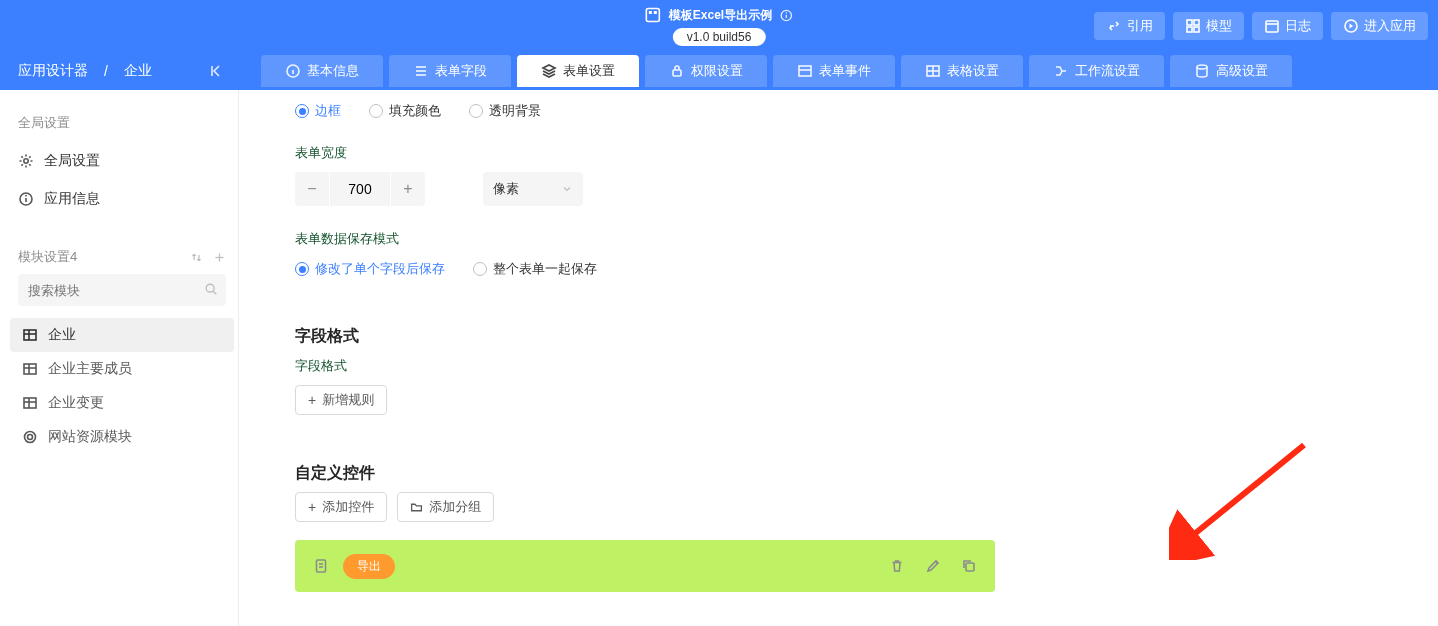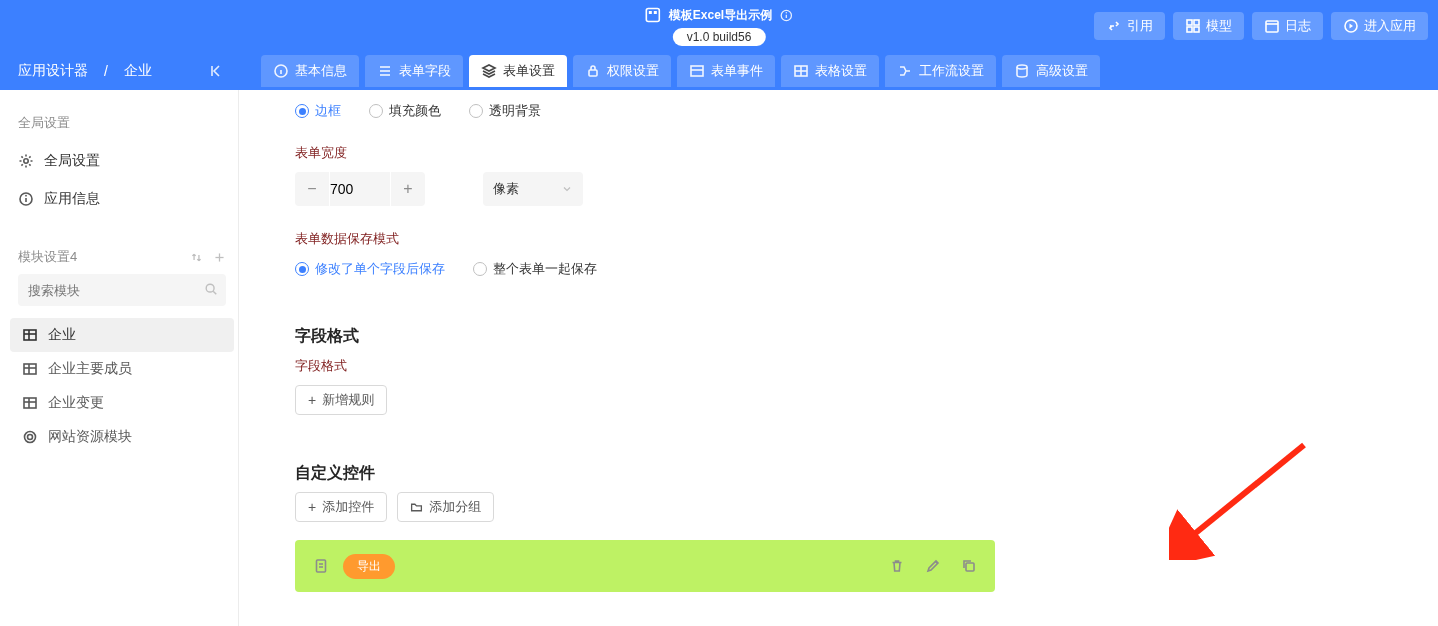--- a/index.html
+++ b/index.html
@@ -14,21 +14,21 @@
     .title-center { position:absolute; left:50%; transform:translateX(-50%); text-align:center; display:flex; flex-direction:column; align-items:center; gap:4px; }
     .title-line1 { display:flex; align-items:center; gap:8px; font-size:12px; font-weight:600;justify-content:center; }
     .title-version { background:#fff; color:#333; font-size:12px; padding:2px 14px; border-radius:12px; }
     .top-actions { margin-left:auto; display:flex; gap:8px; align-items:center; }
     .top-btn { background:rgba(255,255,255,.22); border:none; color:#fff; font-size:13px; padding:5px 12px; border-radius:4px; cursor:pointer; display:inline-flex; align-items:center; gap:5px; }
 
     .top-row2 { height:38px; display:flex; align-items:center; padding-left:18px; gap:12px; }
     .breadcrumb { color:#fff; font-size:14px; display:flex; align-items:center; gap:16px; }
     .collapse-ic { color:#fff; opacity:.85; margin-left:auto; margin-right:14px; cursor:pointer; }
     .tablist { display:flex; gap:6px; margin-left:10px; }
-    .tab { background:rgba(255,255,255,.18); color:#fff; padding:7px 12px; border-radius:4px 4px 0 0; font-size:13px; display:inline-flex; align-items:center; gap:6px; cursor:pointer; white-space:nowrap; }
+    .tab { background:rgba(255,255,255,.18); color:#fff; padding:7px 24px; border-radius:4px 4px 0 0; font-size:13px; display:inline-flex; align-items:center; gap:6px; cursor:pointer; white-space:nowrap; }
     .tab.active { background:#fff; color:#333; }
     .tab .ic { opacity:.9; }
 
     
     .body { display:flex; height:536px; }
     .sidebar { width:239px; border-right:1px solid #ececec; padding:16px 12px 0 18px; overflow:hidden; }
     .side-section-title { color:#8c8c8c; font-size:13px; margin:8px 0 10px; }
     .side-item { display:flex; align-items:center; gap:10px; height:38px; cursor:pointer; color:#333; }
     .side-item .ic { width:16px; height:16px; display:inline-flex; align-items:center; justify-content:center; color:#595959; }
     .side-hr { height:20px; }
@@ -40,24 +40,24 @@
     .mod-item { display:flex; align-items:center; gap:10px; height:34px; cursor:pointer; color:#595959; padding-left:4px; }
     .mod-item.active { background:#f0f0f0; border-radius:4px; color:#333; font-weight:500; margin:0 -8px; padding-left:12px; }
 
     .main { flex:1; padding:0 40px 40px 56px; overflow:auto; position:relative; }
     .radio-row { display:flex; gap:28px; align-items:center; margin-top:12px; }
     .radio { display:inline-flex; align-items:center; gap:6px; cursor:pointer; color:#333; font-size:13px; }
     .radio .dot { width:14px; height:14px; border-radius:50%; border:1.5px solid #bfbfbf; display:inline-flex; align-items:center; justify-content:center; }
     .radio.checked .dot { border-color:#3c80ff; }
     .radio.checked .dot::after { content:""; width:7px; height:7px; background:#3c80ff; border-radius:50%; }
     .radio.checked { color:#3c80ff; }
-    .field-label { color:#7f1d1d; font-size:13px; margin-top:24px; margin-bottom:10px; }
+    .field-label { color:#14532d; font-size:13px; margin-top:24px; margin-bottom:10px; }
     .stepper { display:inline-flex; align-items:center; border-radius:4px; overflow:hidden; }
     .step-btn { width:34px; height:34px; background:#f5f5f5; border:none; cursor:pointer; color:#8c8c8c; font-size:16px; }
-    .step-val { width:60px; height:34px; border:none; background:#f5f5f5; margin:0 1px; font-size:14px; }
+    .step-val { width:60px; height:34px; text-align:center; border:none; background:#f5f5f5; margin:0 1px; font-size:14px; }
     .select { display:inline-flex; align-items:center; justify-content:space-between; width:100px; height:34px; background:#f5f5f5; border-radius:4px; padding:0 10px; margin-left:58px; cursor:pointer; color:#333; font-size:13px; }
     .section-title { font-weight:600; font-size:16px; margin-top:48px; margin-bottom:4px; color:#262626; }
     .btn-outline { display:inline-flex; align-items:center; gap:6px; height:30px; padding:0 12px; border:1px solid #d9d9d9; border-radius:4px; background:#fff; color:#595959; font-size:13px; cursor:pointer; }
     .btn-row { display:flex; gap:10px; margin-top:8px; }
     .control-card { margin-top:18px; background:#bef264; border-radius:4px; height:52px; display:flex; align-items:center; padding:0 18px; max-width:700px; }
     .pill { background:#ff9a2e; color:#fff; font-size:12px; padding:4px 14px; border-radius:14px; margin-left:14px; }
     .card-actions { margin-left:auto; display:flex; gap:20px; color:#8c8c8c; }
     .ic { width:16px; height:16px; stroke:currentColor; fill:none; stroke-width:1.6; }
     .arrow { position:absolute; left:930px; top:350px; pointer-events:none; }
 

